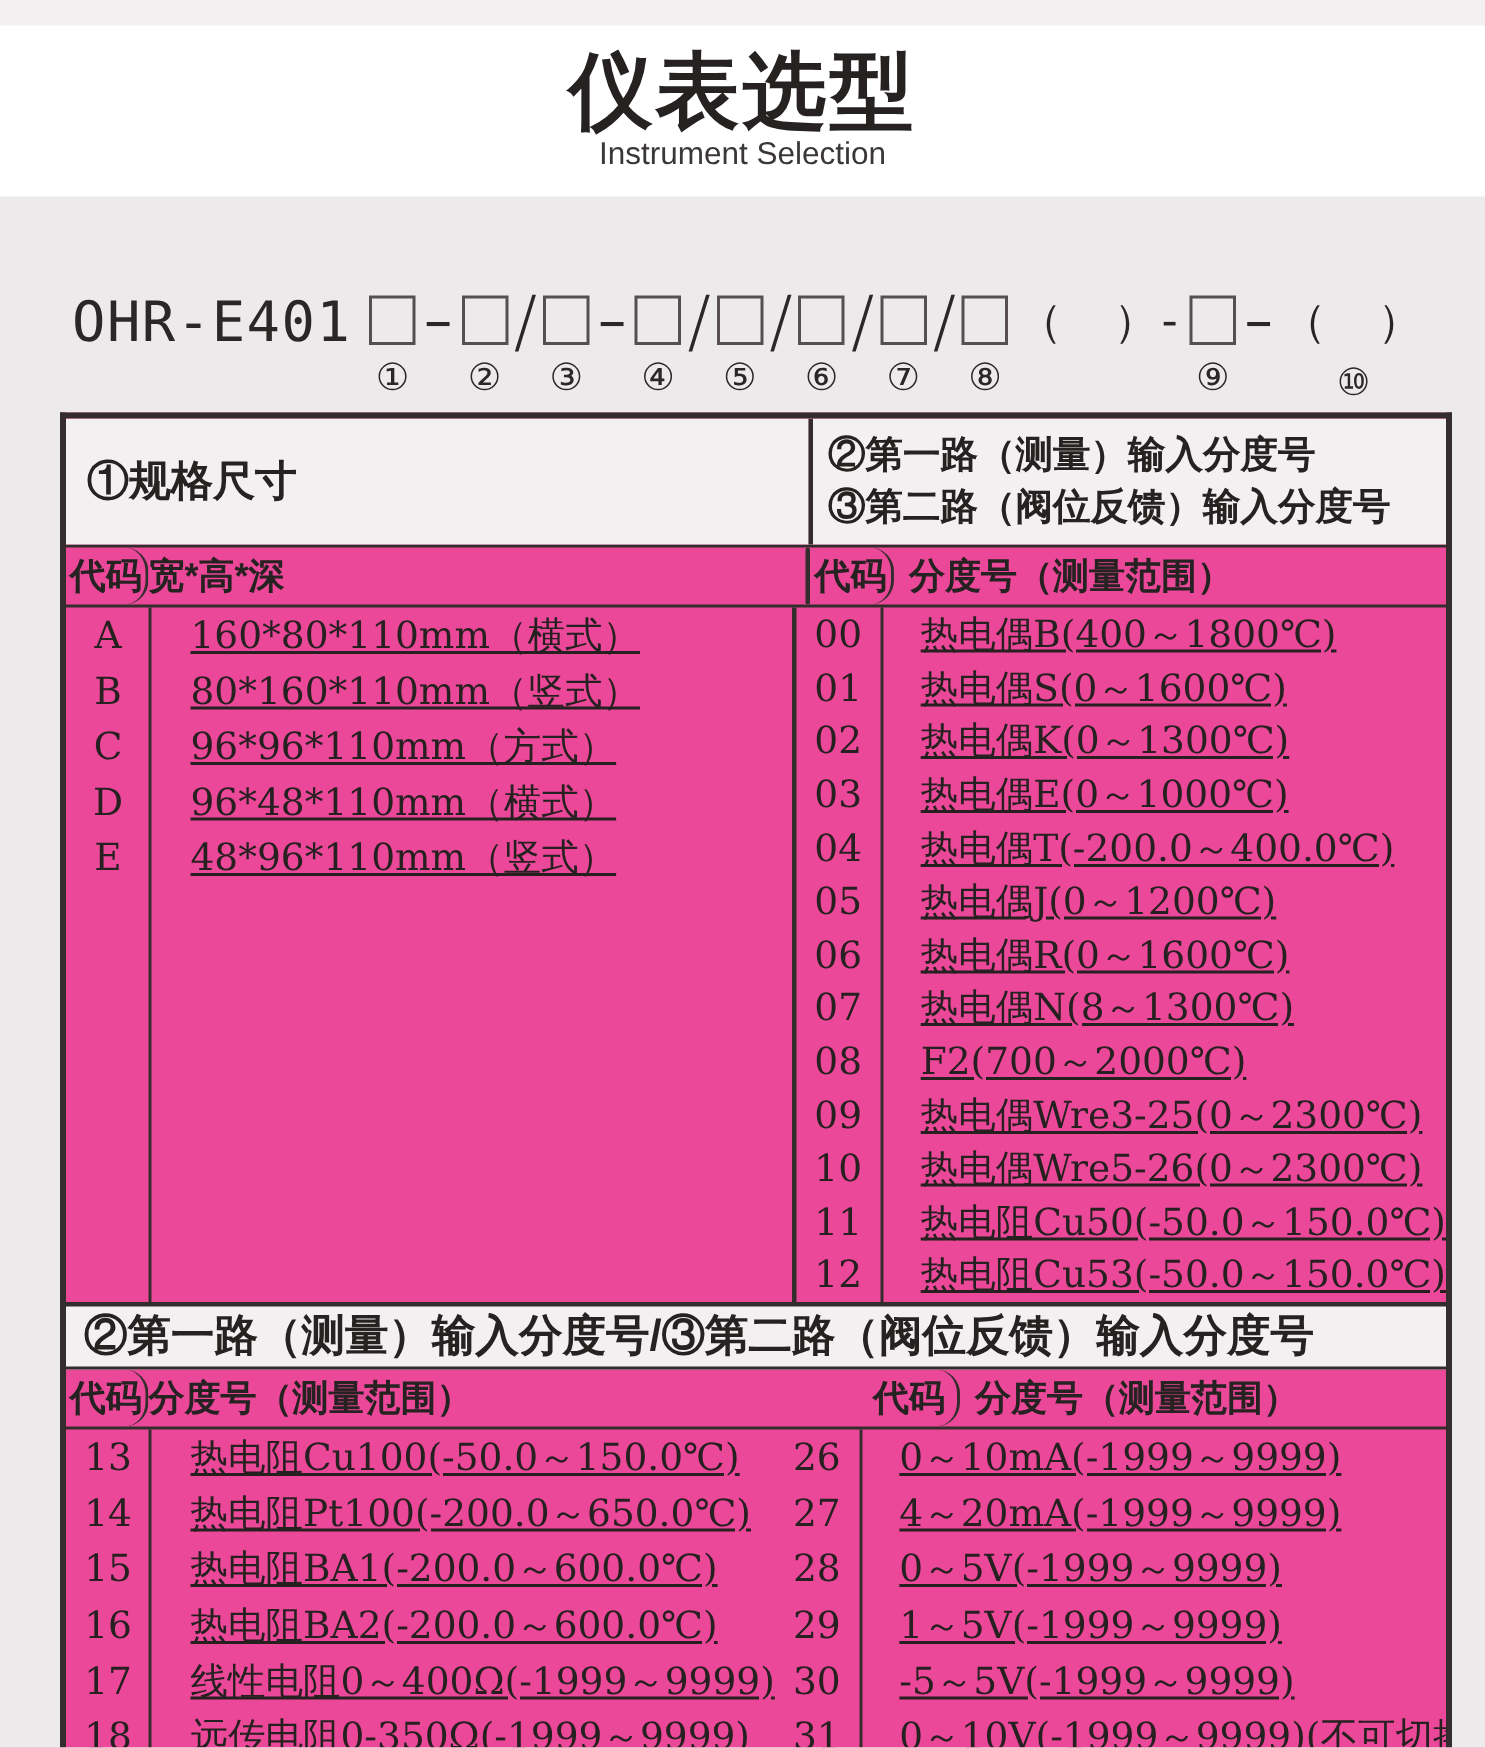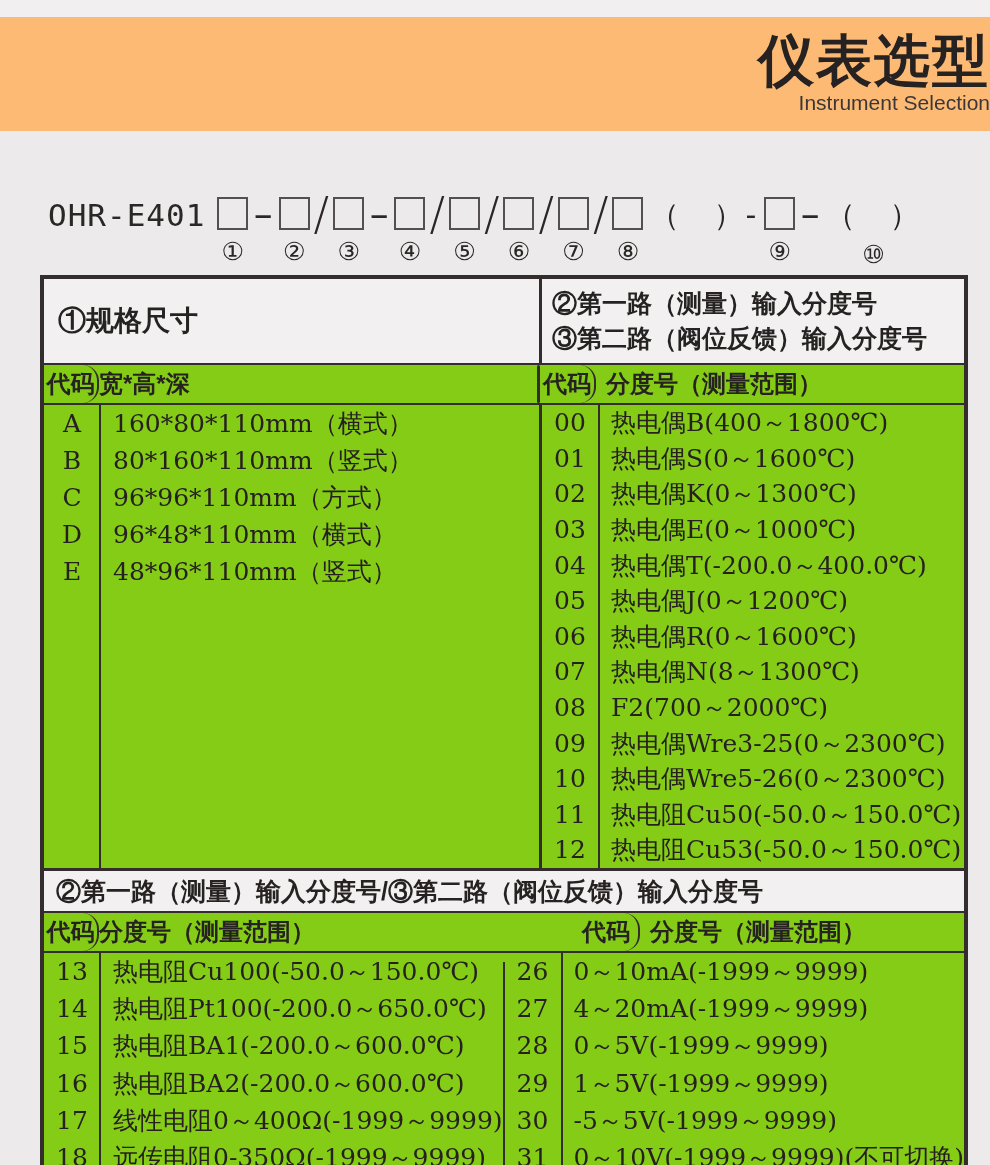--- a/index.html
+++ b/index.html
@@ -2,39 +2,39 @@
 <html><head>
 <meta charset="utf-8">
 <style>
   * { margin:0; padding:0; box-sizing:border-box; }
   html,body { width:990px; background:#eceaeb; }
   body { font-family:"Liberation Sans", sans-serif; color:#282423; }
   .screen { position:relative; width:990px; height:1165px; overflow:hidden; background:#eceaeb; }
 
   
   .top-strip { position:absolute; left:0; top:0; width:990px; height:17px; background:#f1eff0; }
-  .banner { position:absolute; left:0; top:17px; width:990px; height:114px; background:#fdba74; text-align:right; }
+  .banner { position:absolute; left:0; top:17px; width:990px; height:114px; background:#ffffff; text-align:center; }
   .banner-title { padding-top:14px; font-size:56px; font-weight:bold; letter-spacing:2px; color:#262222; line-height:60px; }
   .banner-sub { font-size:21px; color:#3b3738; line-height:24px; }
 
   
   .model-line { position:absolute; left:48px; top:197px; display:flex; align-items:flex-start; }
-  .model-prefix { font-family:"DejaVu Sans Mono", monospace; font-size:31px; line-height:36px; letter-spacing:1px; margin-right:12px; color:#2b2726; }
+  .model-prefix { font-family:"DejaVu Sans Mono", monospace; font-size:37px; line-height:36px; letter-spacing:1px; margin-right:12px; color:#2b2726; }
   .unit { display:flex; flex-direction:column; align-items:center; }
   .mbox { width:31px; height:33px; border:2px solid #55504f; background:transparent; }
   .pos-label { margin-top:9px; font-size:25px; line-height:26px; color:#2b2726; font-family:"DejaVu Sans", sans-serif; }
   .sep { font-size:33px; line-height:35px; margin:0 6px; color:#2b2726; white-space:pre; font-family:"DejaVu Sans", sans-serif; }
   .sep.slash { font-size:46px; line-height:35px; margin:0 4px; font-weight:200; }
   .sep.dash { font-size:34px; transform:scaleX(1.7); display:inline-block; margin:0 9px; }
   .sep.ptext, .ptok { font-size:30px; line-height:36px; letter-spacing:2px; }
   .ptok { white-space:pre; }
 
   
   .main-table { position:absolute; left:40px; top:275px; width:928px; height:890px;
-                border:4px solid #332e2d; border-bottom:none; background:#84cc16; overflow:hidden; }
+                border:4px solid #332e2d; border-bottom:none; background:#ec4899; overflow:hidden; }
   .bline { border-bottom:2px solid #332e2d; }
   .headtext { font-weight:bold; color:#262221; }
 
   
   .r1 { display:flex; height:86px; }
   .r1 .c-left { width:495px; display:flex; align-items:center; padding-left:14px; font-size:28px; background:#f2f0f1; }
   .r1 .c-right { flex:1; border-left:3px solid #332e2d; padding:7px 0 0 10px; font-size:25px; line-height:35px; background:#f2f0f1; }
 
   
   .chdr { display:flex; height:40px; font-size:24px; }
@@ -51,28 +51,28 @@
   .r6 { display:flex; height:213px; }
   .half-l { width:495px; position:relative; }
   .half-l::before { content:""; position:absolute; left:55px; top:0; bottom:0; width:2px; background:#332e2d; }
   .half-r { flex:1; position:relative; }
   .half-r::before { content:""; position:absolute; left:56px; top:0; bottom:0; width:2px; background:#332e2d; }
   .cdiv-full { width:3px; background:#332e2d; }
   .cdiv-short { width:3px; background:#332e2d; margin-top:9px; }
 
   .drow { display:flex; align-items:center; font-family:"DejaVu Serif","Liberation Serif",serif; font-size:25px; color:#262120; }
   .dcode { width:56px; text-align:center; flex:none; }
-  .ddesc { padding-left:13px; white-space:nowrap; }
+  .ddesc { padding-left:27px; white-space:nowrap;text-decoration:underline; }
   #s1-size-rows .drow { height:37px; }
   #s1-input-rows .drow { height:35.6px; }
   #s2-left-rows .drow, #s2-right-rows .drow { height:37.2px; }
 
   
   .r4 { height:45px; border-top:3px solid #332e2d; display:flex; align-items:center;
-        padding-left:12px; font-size:25px; background:#f2f0f1; }
+        padding-left:12px; font-size:29px; background:#f2f0f1; }
 </style>
 </head>
 <body>
 
 <div class="screen">
 
   <div class="top-strip"></div>
 
   <div class="banner">
     <div class="banner-title">仪表选型</div>

